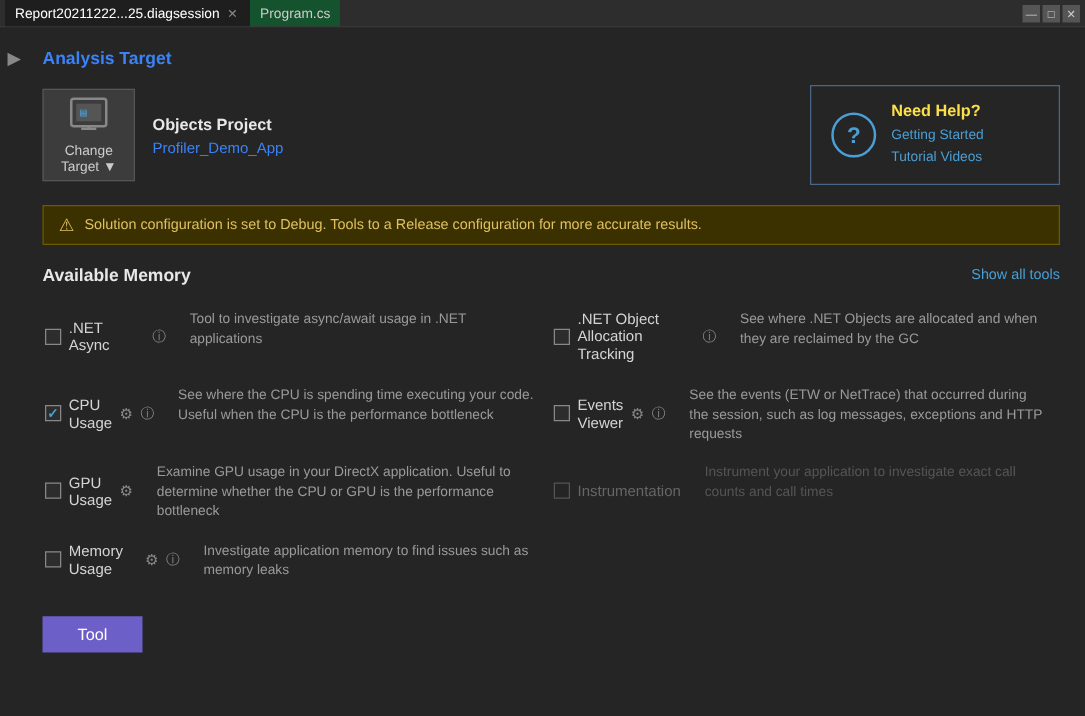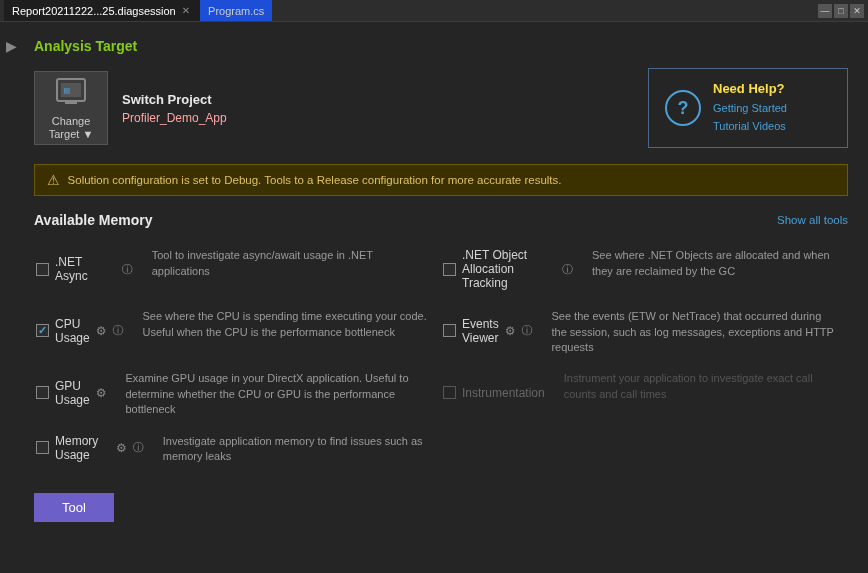--- a/index.html
+++ b/index.html
@@ -28,21 +28,21 @@
       align-items: flex-end;
       height: 100%;
     }
     .tab {
       display: flex;
       align-items: center;
       height: 100%;
       padding: 0 8px;
       font-size: 11px;
       color: #cccccc;
-      background: #1d4ed8;
+      background: #14532d;
       cursor: pointer;
       white-space: nowrap;
       gap: 4px;
     }
     .tab.active {
       background: #1e1e1e;
       color: #ffffff;
     }
     .tab-close {
       font-size: 10px;
@@ -83,21 +83,21 @@
       top: 16px;
       color: #888;
       font-size: 14px;
       cursor: pointer;
     }
 
     
     .section-title {
       font-size: 14px;
       font-weight: 600;
-      color: #84cc16;
+      color: #3b82f6;
       margin-bottom: 14px;
       margin-left: 14px;
     }
 
     .target-row {
       display: flex;
       align-items: stretch;
       margin-bottom: 16px;
       margin-left: 14px;
       justify-content: space-between;
@@ -138,21 +138,21 @@
 
     .project-info {}
     .project-info .label {
       font-size: 13px;
       font-weight: 600;
       color: #e8e8e8;
       margin-bottom: 4px;
     }
     .project-info .name {
       font-size: 12px;
-      color: #fca5a5;
+      color: #3b82f6;
     }
 
     .help-box {
       border: 1px solid #4a6785;
       padding: 12px 16px;
       display: flex;
       align-items: center;
       gap: 12px;
       min-width: 200px;
     }
@@ -340,21 +340,21 @@
             <rect x="6" y="6" width="20" height="14" fill="#555"></rect>
             <line x1="10" y1="26" x2="22" y2="26" stroke="#888" stroke-width="2"></line>
             <line x1="16" y1="24" x2="16" y2="27" stroke="#888" stroke-width="2"></line>
             <text x="9" y="16" fill="#4a9fd4" font-size="9" font-family="monospace">▤</text>
           </svg>
         </div>
         <div class="change-target-label">Change<br>Target <span>▼</span></div>
       </button>
 
       <div class="project-info">
-        <div class="label">Switch Project</div>
+        <div class="label">Objects Project</div>
         <div class="name">Profiler_Demo_App</div>
       </div>
     </div>
 
     <div class="help-box">
       <div class="help-icon">?</div>
       <div class="help-text">
         <div class="help-title">Need Help?</div>
         <a>Getting Started</a>
         <a>Tutorial Videos</a>

